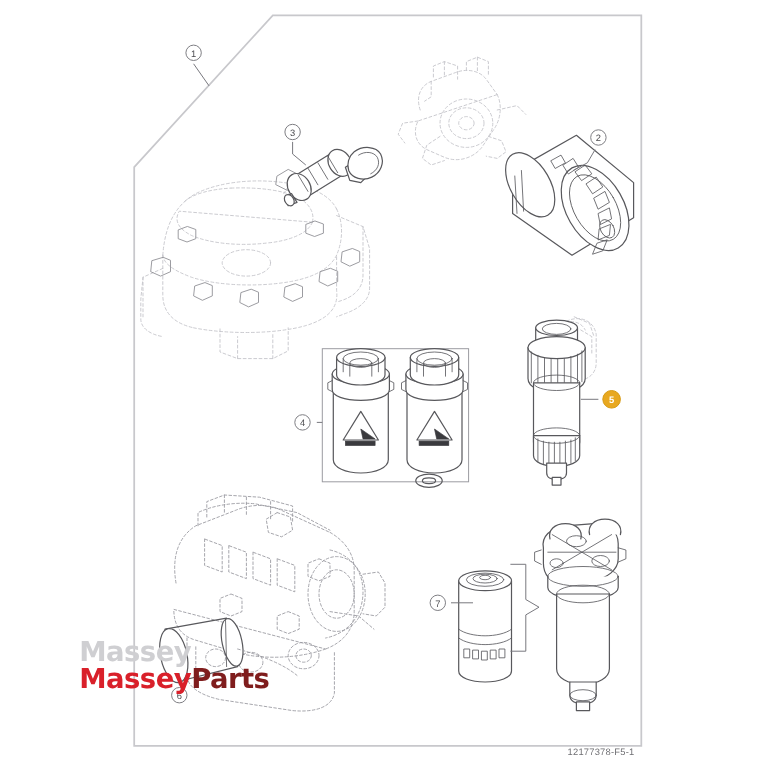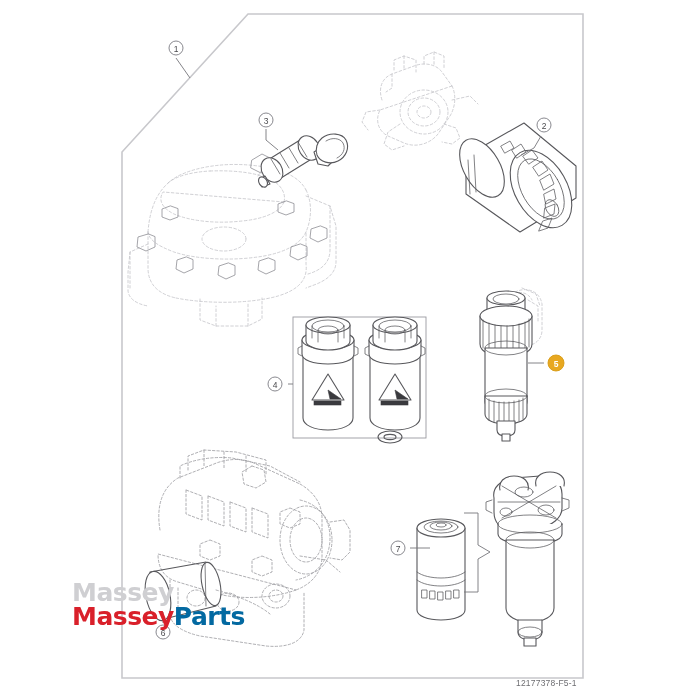--- a/index.html
+++ b/index.html
@@ -50,21 +50,21 @@
     left: 0;
     font-family: "DejaVu Sans", sans-serif;
     font-weight: bold;
     font-size: 25px;
     letter-spacing: -0.5px;
     white-space: nowrap;
   }
   #watermark .wm-line1 { top: 0px; color: #cfcfd2; }
   #watermark .wm-line2 { top: 24px; }
   #watermark .wm-red { color: #d9202a; }
-  #watermark .wm-grey { color: #0369a1; }
+  #watermark .wm-grey { color: #7f1d1d; }
 </style>
 </head>
 <body>
 
 <div id="page">
 
   <svg id="art" viewBox="0 0 700 700">
     <defs>
       <style>
         .fr   { fill:none; stroke:#c8c8cc; stroke-width:1.6; }

